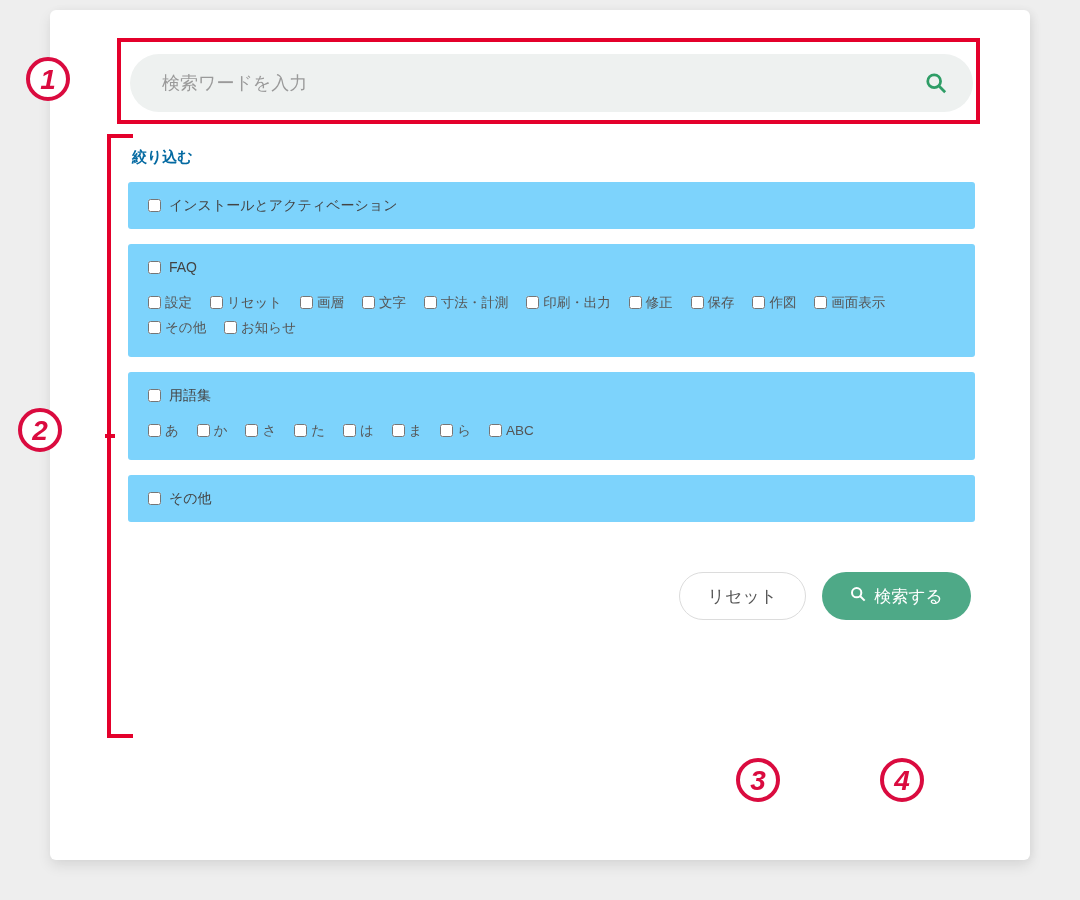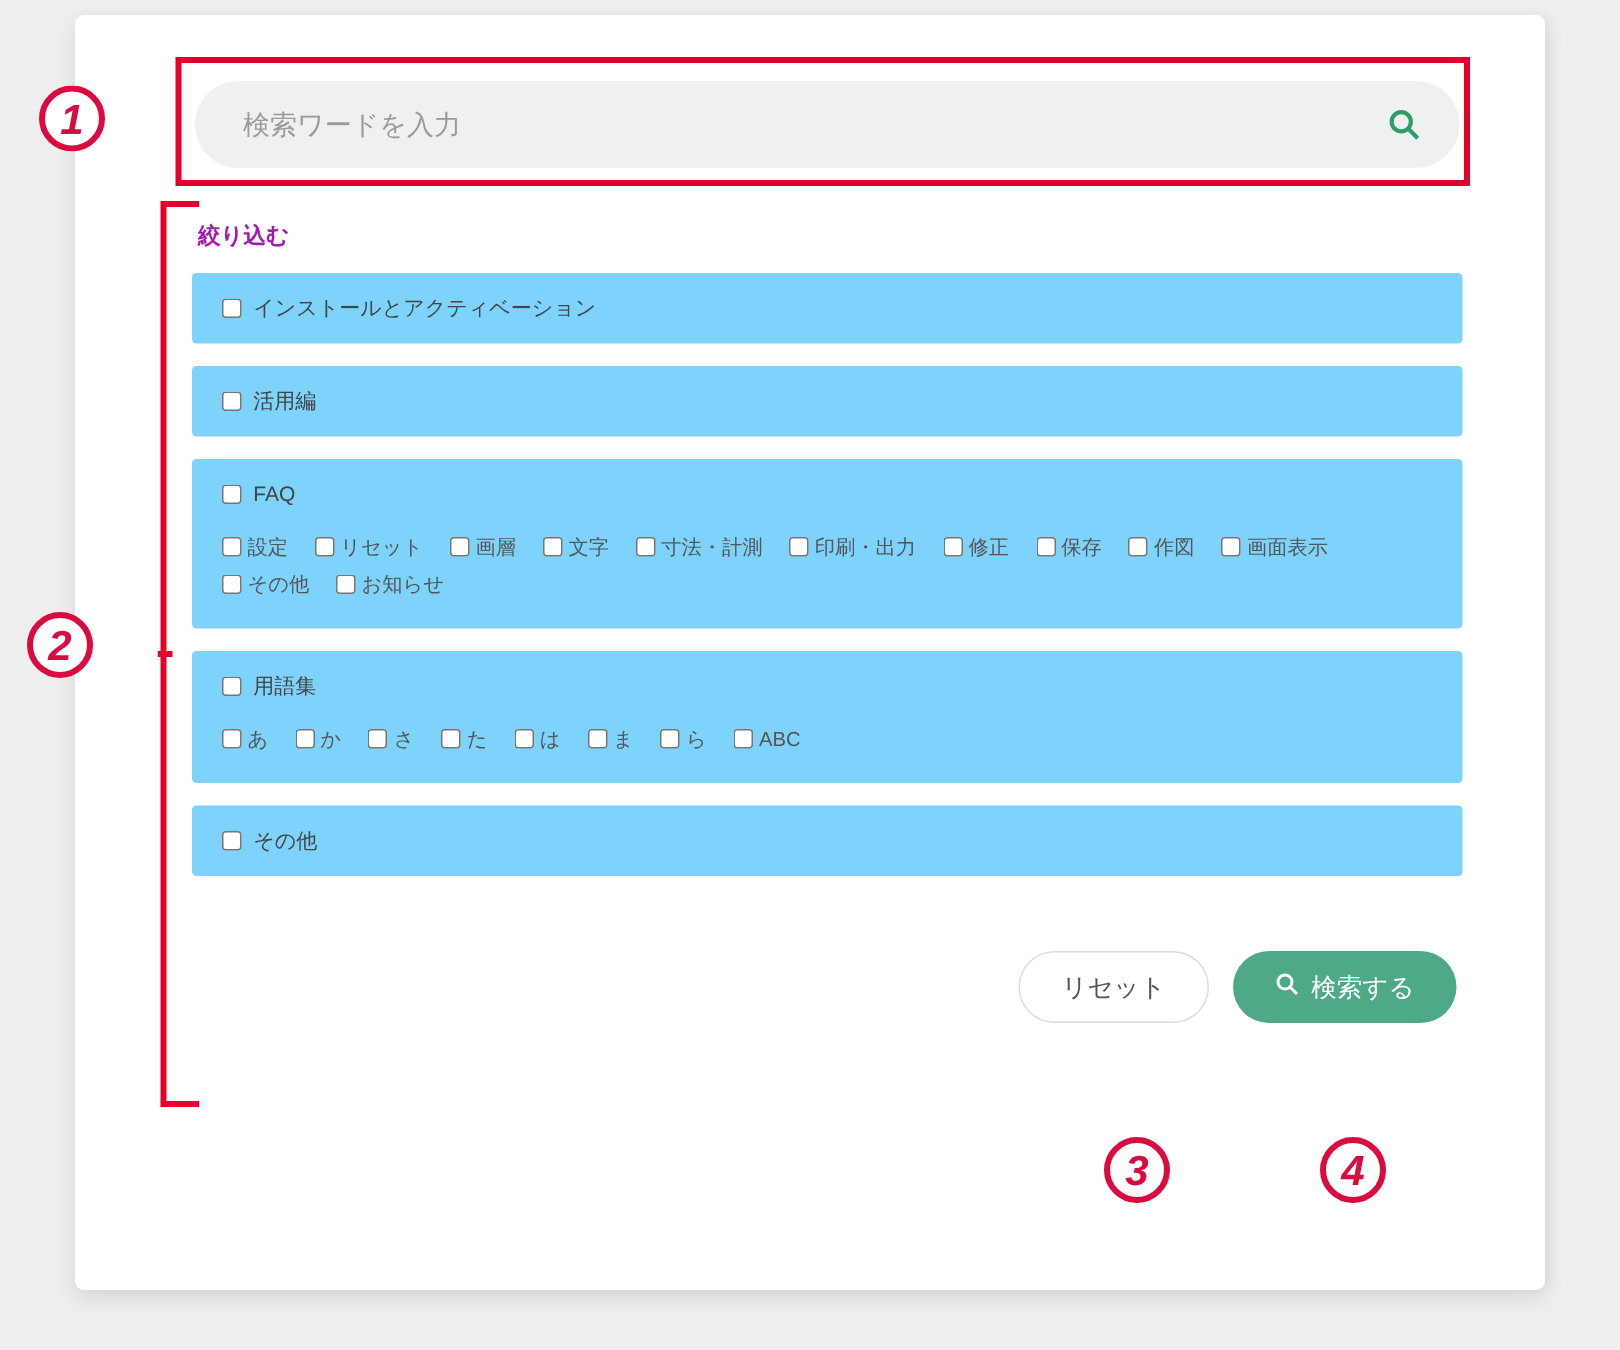--- a/index.html
+++ b/index.html
@@ -60,21 +60,21 @@
     top: 124px;
     width: 28px;
     height: 604px;
     pointer-events: none;
   }
   .bracket svg { width: 100%; height: 100%; }
   
   .filter-heading {
     font-size: 15px;
     font-weight: bold;
-    color: #a21caf;
+    color: #0369a1;
     margin: 36px 0 8px 12px;
   }
   
   .groups { margin-left: 8px; }
   .group {
     background: #7dd3fc;
     border-radius: 3px;
     margin-top: 15px;
     padding: 14px 18px 14px 16px;
     font-size: 14px;
@@ -173,26 +173,20 @@
     <div class="groups">
 
       <div class="group">
         <label class="main-item">
           <input type="checkbox" style="">
           <span>インストールとアクティベーション</span>
         </label>
       </div>
 
 
-      <div class="group">
-        <label class="main-item">
-          <input type="checkbox" style="">
-          <span>活用編</span>
-        </label>
-      </div>
 
       <div class="group">
         <label class="main-item">
           <input type="checkbox" style="">
           <span>FAQ</span>
         </label>
         <div class="sub-row">
           <label class="sub-item"><input type="checkbox" style=""><span>設定</span></label>
           <label class="sub-item"><input type="checkbox" style=""><span>リセット</span></label>
           <label class="sub-item"><input type="checkbox" style=""><span>画層</span></label>

